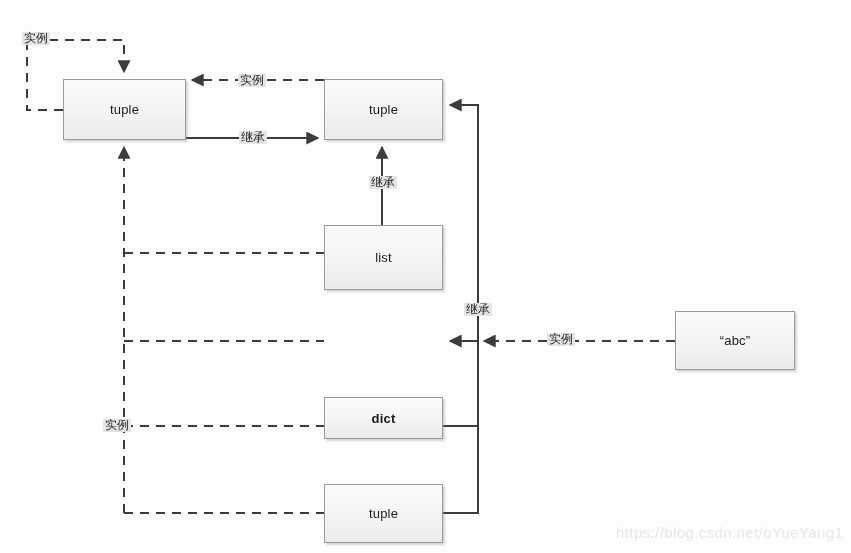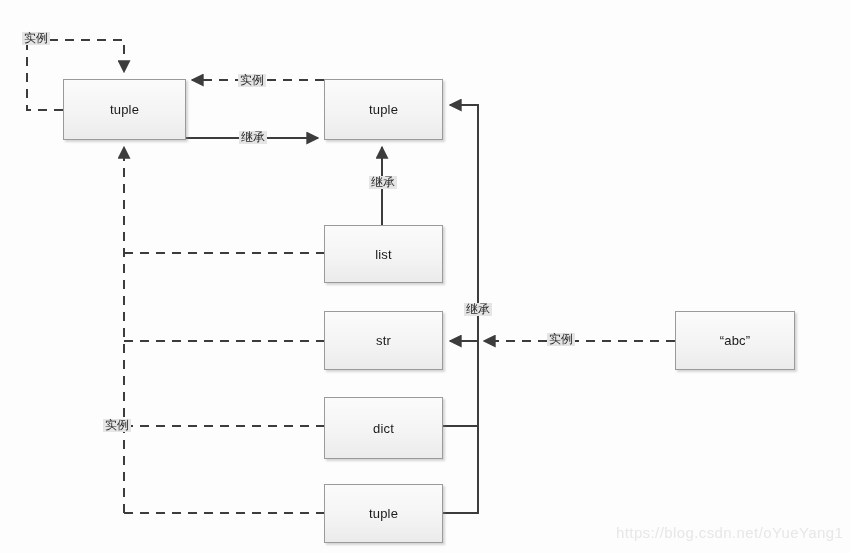--- a/index.html
+++ b/index.html
@@ -93,29 +93,26 @@
   </svg>
 
   <div class="node-box" style="left:63px; top:79px; width:123px; height:61px;">
     <span>tuple</span>
   </div>
 
   <div class="node-box" style="left:324px; top:79px; width:119px; height:61px;">
     <span>tuple</span>
   </div>
 
-  <div class="node-box" style="left:324px; top:225px; width:119px; height:58px;">
+  <div class="node-box" style="left:324px; top:225px; width:119px; height:65px;">
     <span>list</span>
   </div>
 
-  <div class="node-box" style="left:324px; top:311px; width:119px; height:59px;">
-    <span>str</span>
-  </div>
 
-  <div class="node-box" style="left:324px; top:397px; width:119px; height:62px;">
+  <div class="node-box" style="left:324px; top:397px; width:119px; height:42px;font-weight:bold;">
     <span>dict</span>
   </div>
 
   <div class="node-box" style="left:324px; top:484px; width:119px; height:59px;">
     <span>tuple</span>
   </div>
 
   <div class="node-box" style="left:675px; top:311px; width:120px; height:59px;">
     <span>“abc”</span>
   </div>

